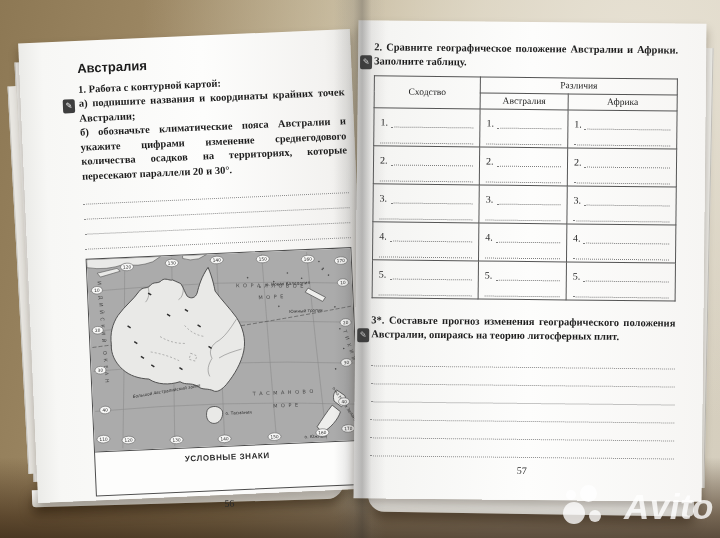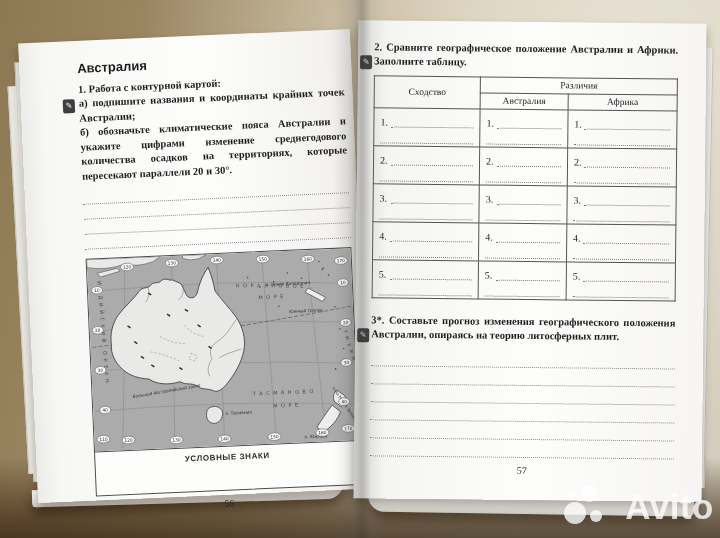--- a/index.html
+++ b/index.html
@@ -56,21 +56,21 @@
   
   table { border-collapse:collapse; width:100%; margin-top:6px; }
   th, td { border:1px solid #555; }
   th { font-weight:normal; font-size:9.5px; color:#222; padding:2px; height:16px; }
   td { vertical-align:top; padding:3px 6px 2px 6px; height:37px; }
   .cell-line { display:flex; align-items:flex-end; gap:3px; height:16px; font-size:10px; color:#222; }
   .cell-dots { flex:1; border-bottom:1.5px dotted #7d7d7d; }
   .cell-line2 { height:16px; border-bottom:1.5px dotted #7d7d7d; }
 
   
-  .wm { position:absolute; z-index:20; right:6px; bottom:8px; display:flex; align-items:center; gap:17px; }
+  .wm { position:absolute; z-index:20; right:6px; bottom:8px; display:flex; align-items:center; gap:17px;font-style:italic; }
   .wm-logo { position:relative; width:44px; height:46px; }
   .wm-logo i { position:absolute; border-radius:50%; background:rgba(255,255,255,.78); }
   .wm-c1 { left:3px;  top:6px;  width:10px; height:10px; }
   .wm-c2 { left:0;    top:18px; width:22px; height:22px; }
   .wm-c3 { left:17px; top:1px;  width:17px; height:17px; }
   .wm-c4 { left:26px; top:26px; width:12px; height:12px; }
   .wm-text { font-family:"Liberation Sans",sans-serif; font-weight:bold; font-size:35px; color:rgba(255,255,255,.8); letter-spacing:.5px; }
 
   
   text { font-family:"DejaVu Sans",sans-serif; fill:#3c3c3c; }

